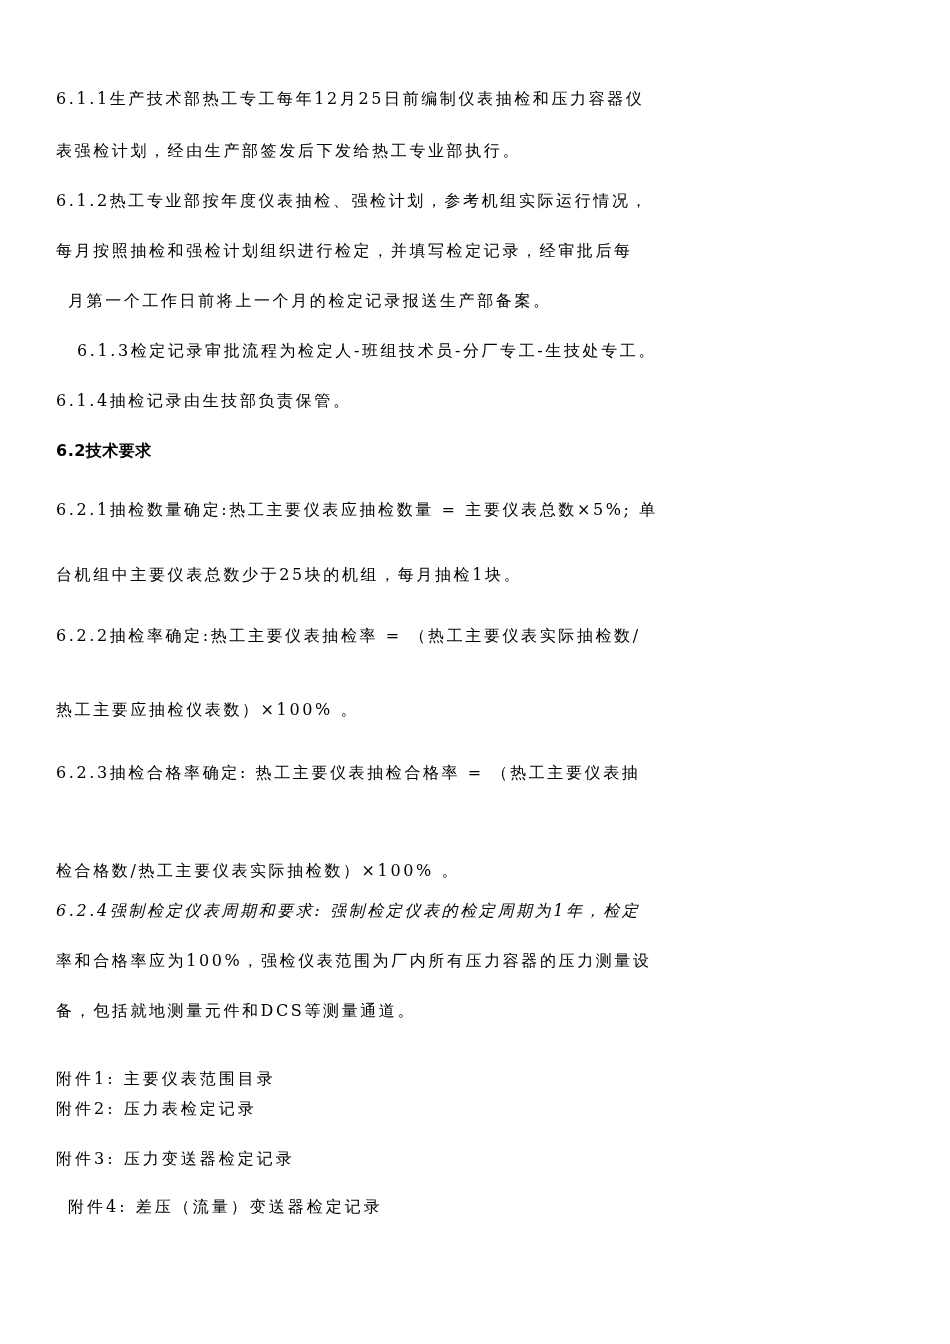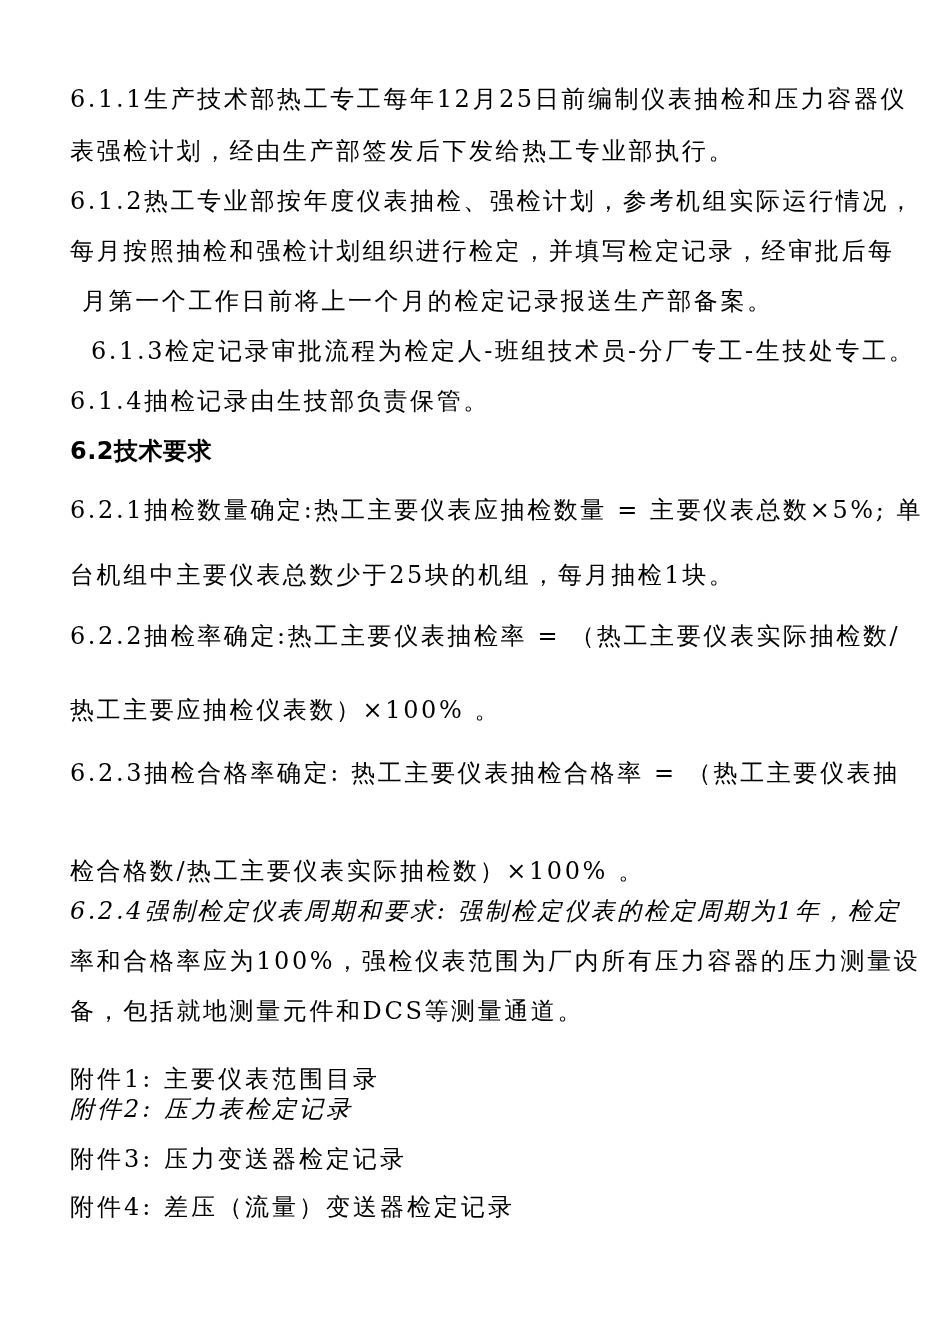--- a/index.html
+++ b/index.html
@@ -1,18 +1,18 @@
 <!DOCTYPE html>
 <html><head>
 <meta charset="utf-8">
 <style>
   html, body { margin: 0; padding: 0; background: #ffffff; }
   body { width: 950px; height: 1344px; position: relative; overflow: hidden;
          font-family: "DejaVu Serif", "Liberation Serif", serif; color: #000; }
-  .line { position: absolute; left: 70px; font-size: 24px; line-height: 26px;
+  .line { position: absolute; left: 56px; font-size: 16px; line-height: 26px;
           white-space: nowrap; letter-spacing: 2.6px; transform-origin: left top; }
   .heading { font-weight: bold; font-family: "DejaVu Sans", sans-serif; letter-spacing: 0.5px; }
   .att { letter-spacing: 3px; }
 </style>
 </head>
 <body>
 
 <div>
   <div class="line" style="top:86px;">6.1.1生产技术部热工专工每年12月25日前编制仪表抽检和压力容器仪</div>
   <div class="line" style="top:138px;">表强检计划，经由生产部签发后下发给热工专业部执行。</div>
@@ -33,16 +33,16 @@
   <div class="line" style="top:697px;">热工主要应抽检仪表数）×100% 。</div>
 
   <div class="line" style="top:760px;">6.2.3抽检合格率确定:  热工主要仪表抽检合格率 = （热工主要仪表抽</div>
   <div class="line" style="top:834px;margin-top:24px;">检合格数/热工主要仪表实际抽检数）×100% 。</div>
 
   <div class="line" style="top:898px;font-style:italic;">6.2.4强制检定仪表周期和要求: 强制检定仪表的检定周期为1年，检定</div>
   <div class="line" style="top:948px;">率和合格率应为100%，强检仪表范围为厂内所有压力容器的压力测量设</div>
   <div class="line" style="top:998px;">备，包括就地测量元件和DCS等测量通道。</div>
 
   <div class="line att" style="top:1046px;margin-top:20px;">附件1: 主要仪表范围目录</div>
-  <div class="line att" style="top:1096px;font-style:italic;">附件2: 压力表检定记录</div>
+  <div class="line att" style="top:1096px;">附件2: 压力表检定记录</div>
   <div class="line att" style="top:1146px;">附件3: 压力变送器检定记录</div>
-  <div class="line att" style="top:1194px;">附件4: 差压（流量）变送器检定记录</div>
+  <div class="line att" style="top:1194px;margin-left:12px;">附件4: 差压（流量）变送器检定记录</div>
 </div>
 
 </body></html>

